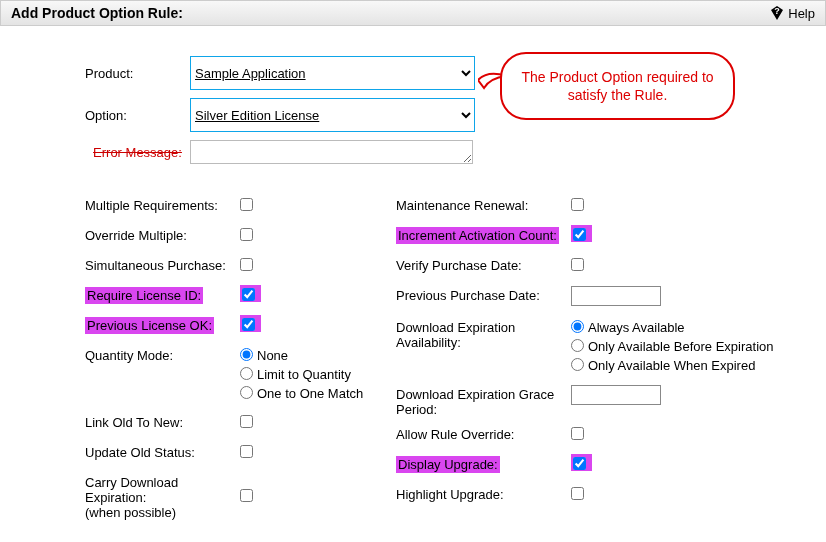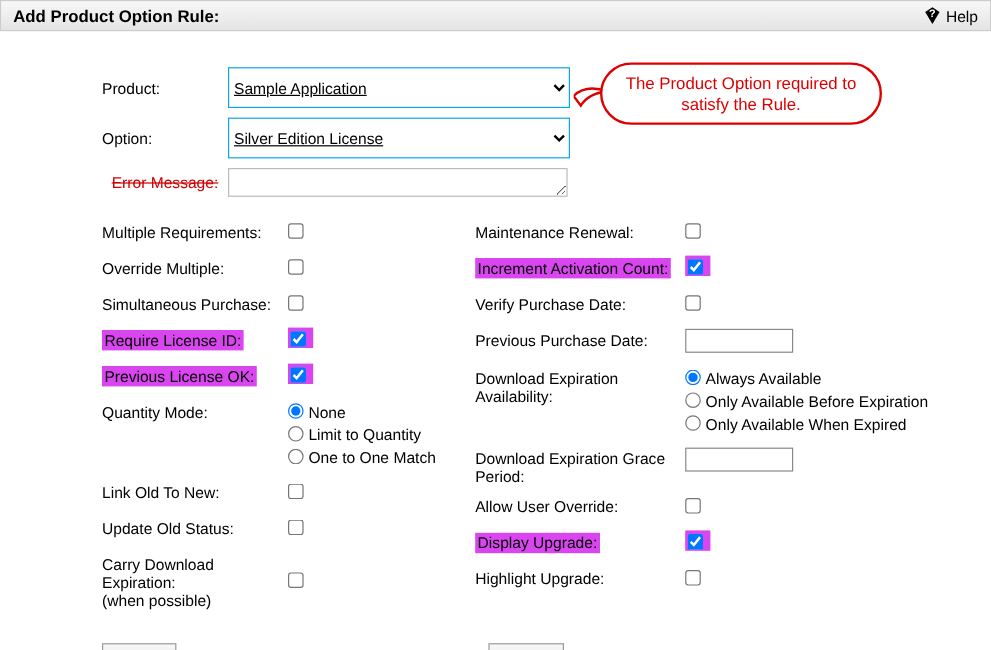--- a/index.html
+++ b/index.html
@@ -63,42 +63,42 @@
     resize: both;
     border: 1px solid #bbb;
     font-family: Arial;
     font-size: 12px;
   }
   .callout {
     position: absolute;
     left: 500px;
     top: 26px;
     width: 235px;
-    height: 52px;
+    height: 68px;
     border: 2px solid #d00;
     border-radius: 26px;
     background: #fff;
     display: flex;
     align-items: center;
     justify-content: center;
     text-align: center;
     color: #d00;
     font-size: 14px;
     line-height: 1.3;
     padding: 4px 10px;
   }
   .callout-tail {
     position: absolute;
     left: 478px;
     top: 44px;
   }
   .columns {
     display: flex;
     gap: 31px;
-    margin-top: 20px;
+    margin-top: 32px;
   }
   .col-left { width: 280px; }
   .col-right { width: 380px; }
   .field-row {
     display: flex;
     align-items: flex-start;
     margin-bottom: 8px;
     min-height: 22px;
   }
   .field-label {
@@ -294,21 +294,21 @@
       </div>
 
       <div class="field-row" style="margin-top:10px;">
         <span class="field-label-r">
           <span>Download Expiration Grace</span><br>
           <span>Period:</span>
         </span>
         <span class="field-ctrl"><input class="textbox" type="text" style=""></span>
       </div>
       <div class="field-row">
-        <span class="field-label-r">Allow User Override:</span>
+        <span class="field-label-r">Allow Rule Override:</span>
         <span class="field-ctrl"><input type="checkbox" style=""></span>
       </div>
       <div class="field-row">
         <span class="field-label-r"><span class="hl">Display Upgrade:</span></span>
         <span class="field-ctrl"><span class="hl"><input type="checkbox" checked="" style=""></span></span>
       </div>
       <div class="field-row">
         <span class="field-label-r">Highlight Upgrade:</span>
         <span class="field-ctrl"><input type="checkbox" style=""></span>
       </div>

